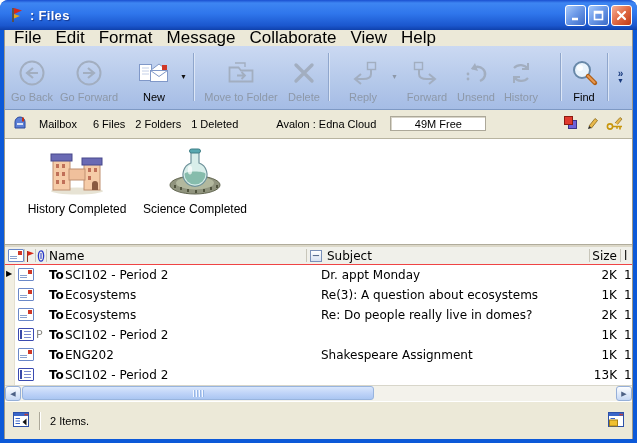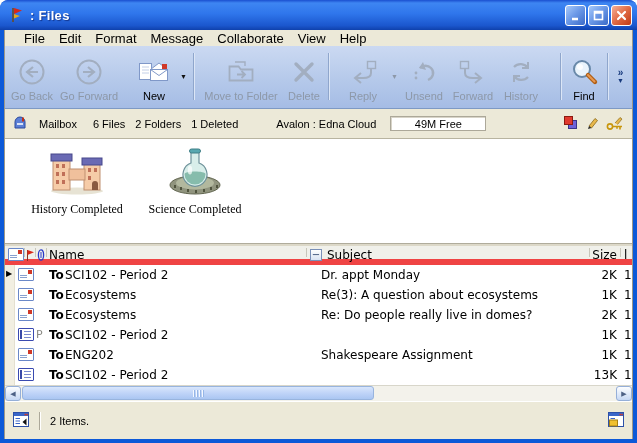--- a/index.html
+++ b/index.html
@@ -12,21 +12,21 @@
   .title-text{color:#FFF;font-weight:bold;font-size:13px;text-shadow:1px 1px 1px #12348C;letter-spacing:.3px}
   .win-controls{margin-left:auto;display:flex;gap:2px}
   .wbtn{width:21px;height:21px;border:1px solid #FFF;border-radius:3px;display:flex;align-items:center;justify-content:center}
   .wbtn.min,.wbtn.max{background:linear-gradient(135deg,#A8CAFA 0%,#6D9AE8 45%,#3A6AC8 100%)}
   .wbtn.close{background:linear-gradient(135deg,#F6B098 0%,#E06A44 50%,#C03A16 100%)}
 
   
   .bodyframe{position:absolute;left:4px;right:4px;top:30px;bottom:4px;background:#FFF;border-left:1px solid #9C988A;border-right:1px solid #9C988A;display:flex;flex-direction:column;overflow:hidden}
 
   
-  .menubar{height:16px;background:#ECE9D8;display:flex;align-items:center;font-size:13px;color:#000;padding-left:12px}
+  .menubar{height:16px;background:#ECE9D8;display:flex;align-items:center;font-size:17px;color:#000;padding-left:2px}
   .menu-item{padding:2px 7px;cursor:default}
 
   
   .toolbar{height:66px;background:linear-gradient(180deg,#CBD9F2 0%,#B5C9EA 55%,#A5BCE5 100%);border-bottom:1px solid #7E99C4;display:flex;align-items:stretch;padding:2px 4px 3px 2px}
   .tbtn{display:flex;flex-direction:column;align-items:center;justify-content:flex-end;gap:1px;padding:2px 1px 3px;border-radius:3px}
   .tb-label{font-size:11px;color:#000;white-space:nowrap}
   .tbtn[data-enabled="false"] .tb-label{color:#8D98A8}
   .tb-ico{height:34px;display:flex;align-items:center;justify-content:center}
   .w-goback{width:50px}.w-gofwd{width:64px}.w-new{width:46px;margin-left:10px}.w-move{width:84px;margin-left:2px}.w-del{width:42px}.w-reply{width:50px;margin-left:6px}.w-fwd{width:52px}.w-unsend{width:46px}.w-hist{width:44px}.w-find{width:40px}
   .tdrop{width:13px;display:flex;align-items:center;justify-content:center;font-size:7px}
@@ -36,29 +36,29 @@
   .ov-more{font-size:10px}.ov-down{font-size:7px}
   .sep-auto{margin-left:auto}
 
   
   .infobar{height:31px;background:#ECE9D8;border-bottom:1px solid #B8B4A0;display:flex;align-items:center;font-size:11px;color:#000;padding:0 8px}
   .ib-gap-s{width:10px}.ib-gap-m{width:16px}.ib-gap-l{width:38px}
   .free-box{width:96px;height:15px;background:#FFF;border:1px solid #ACA899;box-shadow:inset 1px 1px 0 #D8D4C8;display:flex;align-items:center;justify-content:center;font-size:11px;margin-left:14px}
   .ib-icons{margin-left:auto;display:flex;align-items:center;gap:7px}
 
   
-  .desk{height:109px;background:#FFF;position:relative;font-family:Liberation Serif, serif}
+  .desk{height:109px;background:#FFF;position:relative;font-family:Liberation Sans, sans-serif}
   .desk-item{position:absolute;top:8px;width:96px;display:flex;flex-direction:column;align-items:center}
   .desk-item.i0{left:24px}.desk-item.i1{left:142px}
   .desk-label{margin-top:3px;font-size:12px;color:#000;white-space:nowrap}
 
   .splitter{height:3px;background:#DCD8C8;border-top:1px solid #B0AC9C}
 
   
-  .list-header{height:19px;background:#F0F0EA;border-bottom:6px solid #ef4444;position:relative;font-size:12px;color:#000;font-family:"DejaVu Sans",sans-serif}
+  .list-header{height:19px;background:#F0F0EA;border-bottom:1px solid #ef4444;position:relative;font-size:12px;color:#000;font-family:"DejaVu Sans",sans-serif}
   .hsep{position:absolute;top:2px;bottom:2px;width:1px;background:#C8C6BA}
   .h-msgicon{position:absolute;left:3px;top:2px}
   .h-flagicon{position:absolute;left:21px;top:3px}
   .h-clipicon{position:absolute;left:32px;top:2px}
   .h-name{position:absolute;left:44px;top:2px}
   .collapse-box{position:absolute;left:305px;top:3px;width:12px;height:12px;border:1px solid #7A90B8;background:linear-gradient(#FFF,#D8E2F2);font-size:10px;line-height:10px;text-align:center;color:#304870}
   .h-subject{position:absolute;left:322px;top:2px}
   .h-size{position:absolute;right:15px;top:2px}
   .h-last{position:absolute;left:619px;top:2px;width:8px;overflow:hidden}
 
@@ -204,40 +204,40 @@
         <span class="tb-ico">
           <svg width="32" height="26" viewBox="0 0 32 26">
               <rect x="20.5" y="2.5" width="8" height="7" fill="none" stroke="#A2AEC0" stroke-width="1.4"></rect>
               <path d="M24 10 v4 c0 4 -4 5 -8 5 H9 m5 -5 l-6 5 6 5" fill="none" stroke="#A2AEC0" stroke-width="2"></path>
             </svg>
         </span>
         <span class="tb-label">Reply</span>
       </div>
       <span class="tdrop gray">▼</span>
 
+      <div class="tbtn w-fwd" data-enabled="false">
+        <span class="tb-ico">
+          <svg width="32" height="26" viewBox="0 0 32 26">
+              <rect x="3.5" y="2.5" width="8" height="7" fill="none" stroke="#A2AEC0" stroke-width="1.4"></rect>
+              <path d="M8 10 v4 c0 4 4 5 8 5 h7 m-5 -5 l6 5 -6 5" fill="none" stroke="#A2AEC0" stroke-width="2"></path>
+            </svg>
+        </span>
+        <span class="tb-label">Forward</span>
+      </div>
+
       <div class="tbtn w-unsend" data-enabled="false">
         <span class="tb-ico">
           <svg width="28" height="28" viewBox="0 0 28 28">
               <path d="M18 22 c5 -2 7 -8 3 -12 c-3 -3 -8 -3 -11 0" fill="none" stroke="#A2AEC0" stroke-width="2.4"></path>
               <path d="M13 4 l-4 6 7 2 z" fill="#A2AEC0"></path>
               <circle cx="6" cy="15" r="1.4" fill="#A2AEC0"></circle>
               <circle cx="6" cy="20" r="1.4" fill="#A2AEC0"></circle>
             </svg>
         </span>
         <span class="tb-label">Unsend</span>
-      </div>
-
-      <div class="tbtn w-fwd" data-enabled="false">
-        <span class="tb-ico">
-          <svg width="32" height="26" viewBox="0 0 32 26">
-              <rect x="3.5" y="2.5" width="8" height="7" fill="none" stroke="#A2AEC0" stroke-width="1.4"></rect>
-              <path d="M8 10 v4 c0 4 4 5 8 5 h7 m-5 -5 l6 5 -6 5" fill="none" stroke="#A2AEC0" stroke-width="2"></path>
-            </svg>
-        </span>
-        <span class="tb-label">Forward</span>
       </div>
 
       <div class="tbtn w-hist" data-enabled="false">
         <span class="tb-ico">
           <svg width="30" height="28" viewBox="0 0 30 28">
               <path d="M8 9 a9 9 0 0 1 14 1" fill="none" stroke="#A2AEC0" stroke-width="2.2"></path>
               <path d="M22 4 v6 h-6" fill="none" stroke="#A2AEC0" stroke-width="2"></path>
               <path d="M22 19 a9 9 0 0 1 -14 -1" fill="none" stroke="#A2AEC0" stroke-width="2.2"></path>
               <path d="M8 24 v-6 h6" fill="none" stroke="#A2AEC0" stroke-width="2"></path>
             </svg>

